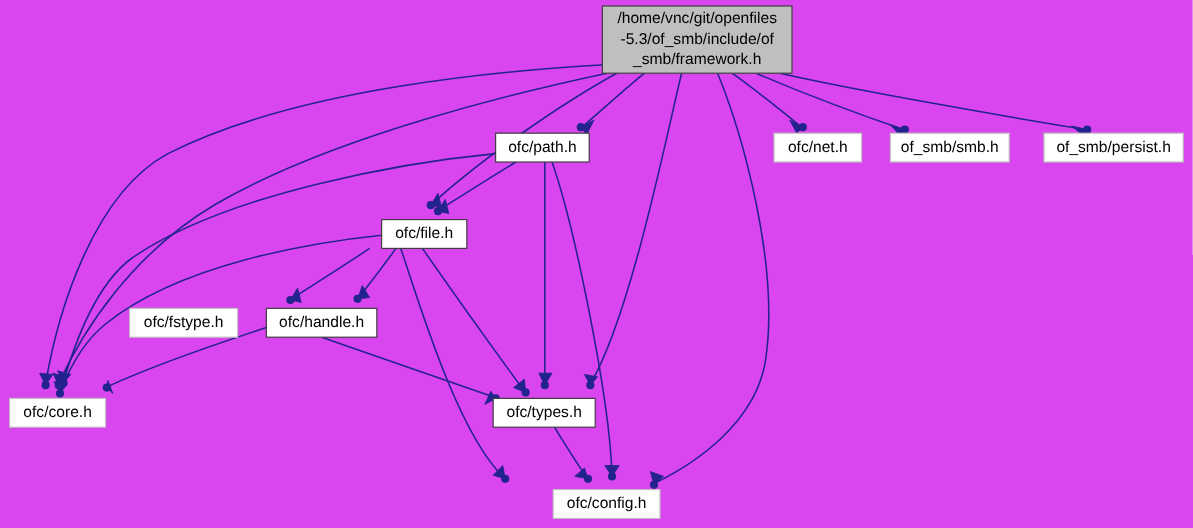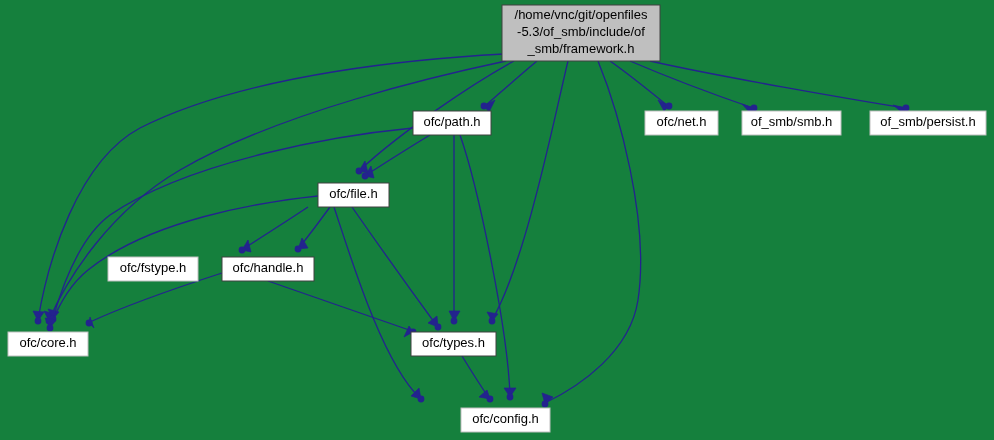--- a/index.html
+++ b/index.html
@@ -4,21 +4,21 @@
 <style>
   html, body {
     margin: 0;
     padding: 0;
     background: #ffffff;
   }
   #graph-root {
     position: relative;
     width: 994px;
     height: 440px;
-    background: #15803d;
+    background: #d946ef;
     font-family: "Liberation Sans", sans-serif;
     overflow: hidden;
   }
   svg#dep-graph {
     position: absolute;
     top: 0; left: 0;
     width: 994px;
     height: 440px;
     display: block;
   }

